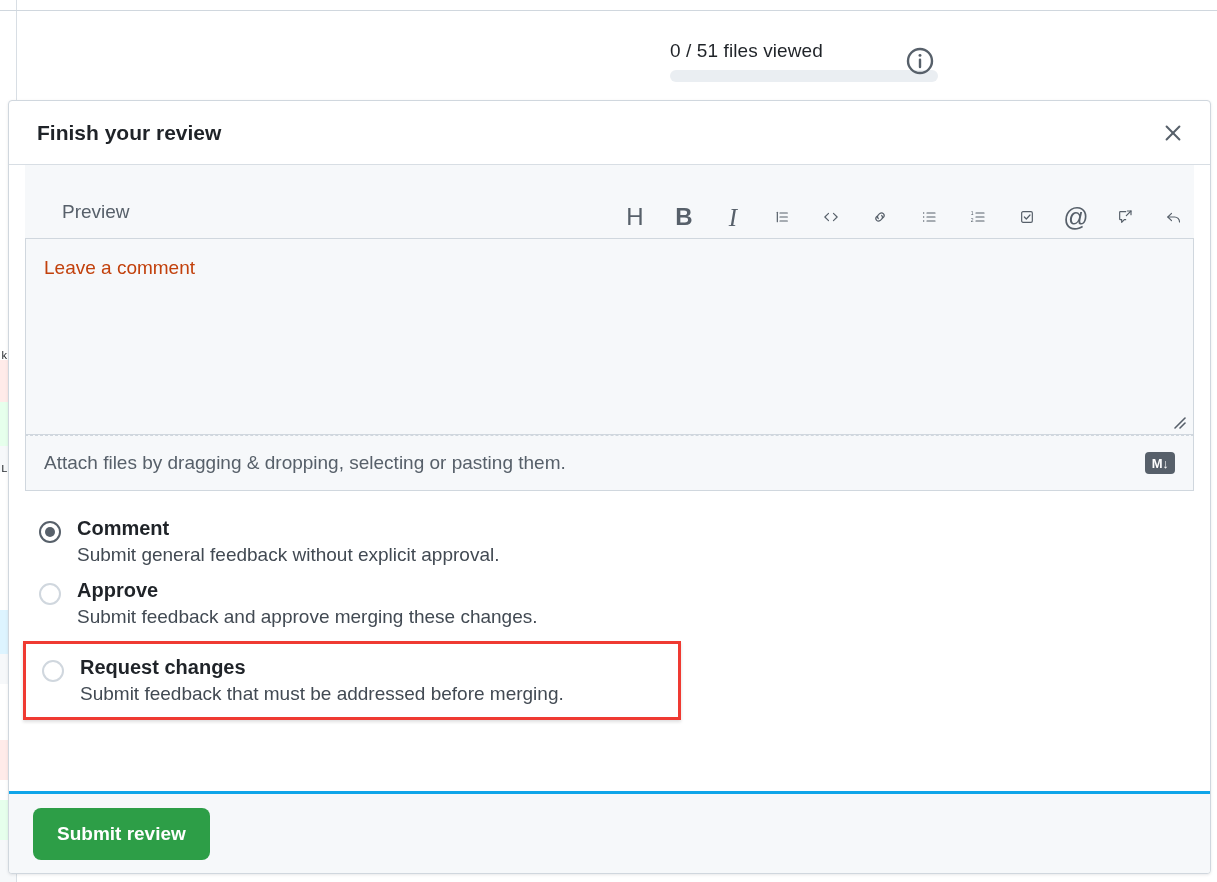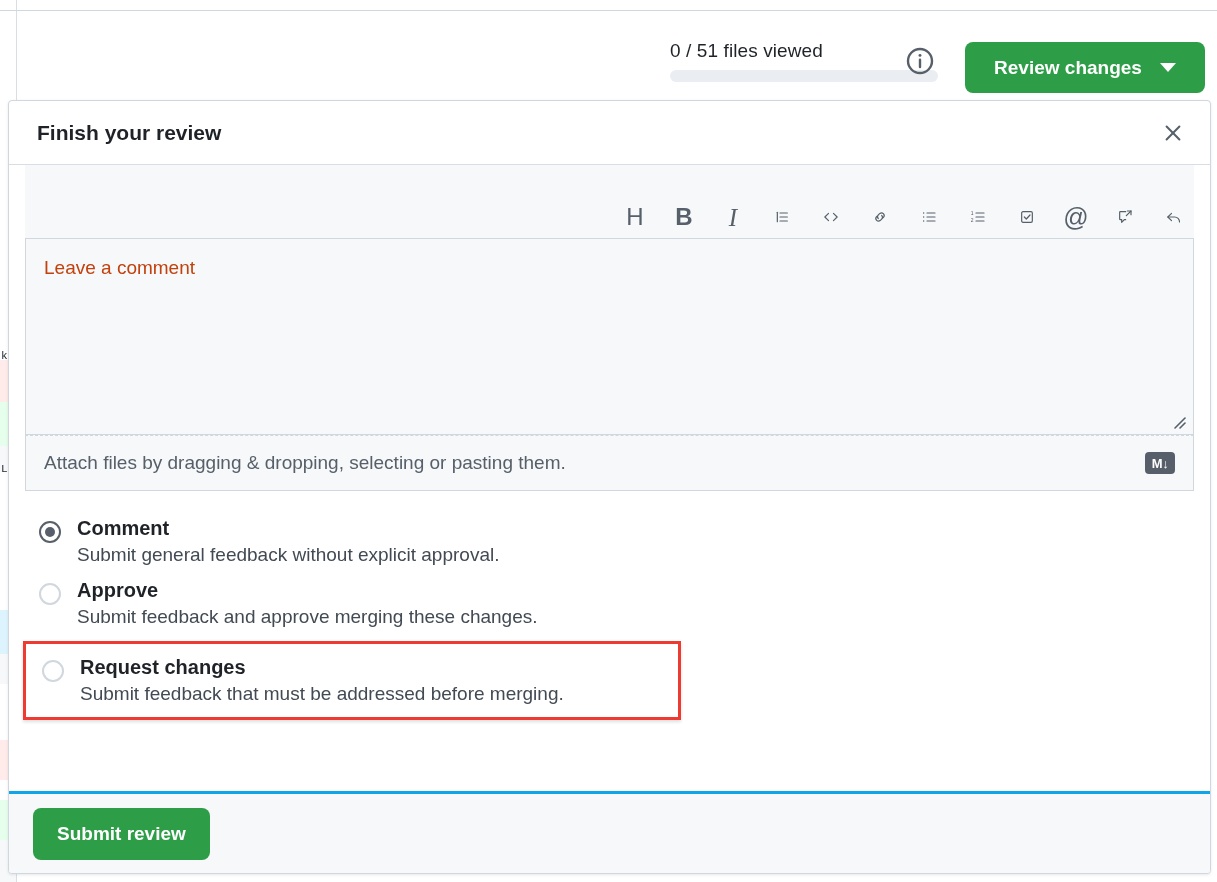--- a/index.html
+++ b/index.html
@@ -365,42 +365,41 @@
   </div>
 
   <div class="info-icon" title="info">
     <svg width="32" height="32" viewBox="0 0 24 24" fill="none" stroke="#57606a" stroke-width="1.8">
       <circle cx="12" cy="12" r="9"></circle>
       <line x1="12" y1="11" x2="12" y2="16.5" stroke-linecap="round"></line>
       <circle cx="12" cy="7.8" r="1.1" fill="#57606a" stroke="none"></circle>
     </svg>
   </div>
 
-  <button class="review-changes-btn">
-    <span>Review changes</span>
-    <span class="caret-down"></span>
-  </button>
 
   <div class="dialog">
 
     <div class="dialog-header">
       <div class="dialog-title">Finish your review</div>
       <button class="close-btn">
         <svg width="22" height="22" viewBox="0 0 24 24" fill="none" stroke="#57606a" stroke-width="2.2" stroke-linecap="round">
           <line x1="5" y1="5" x2="19" y2="19"></line>
           <line x1="19" y1="5" x2="5" y2="19"></line>
         </svg>
       </button>
     </div>
 
     <div class="dialog-body">
 
       <div class="comment-box">
 
         <div class="tabs-row">
+          <div class="tab">
+            <span>Preview</span>
+          </div>
 
           <div class="md-toolbar">
             <button class="tb-btn">
               <span class="tb-glyph head">H</span>
             </button>
             <button class="tb-btn">
               <span class="tb-glyph bold">B</span>
             </button>
             <button class="tb-btn">
               <span class="tb-glyph ital">I</span>

